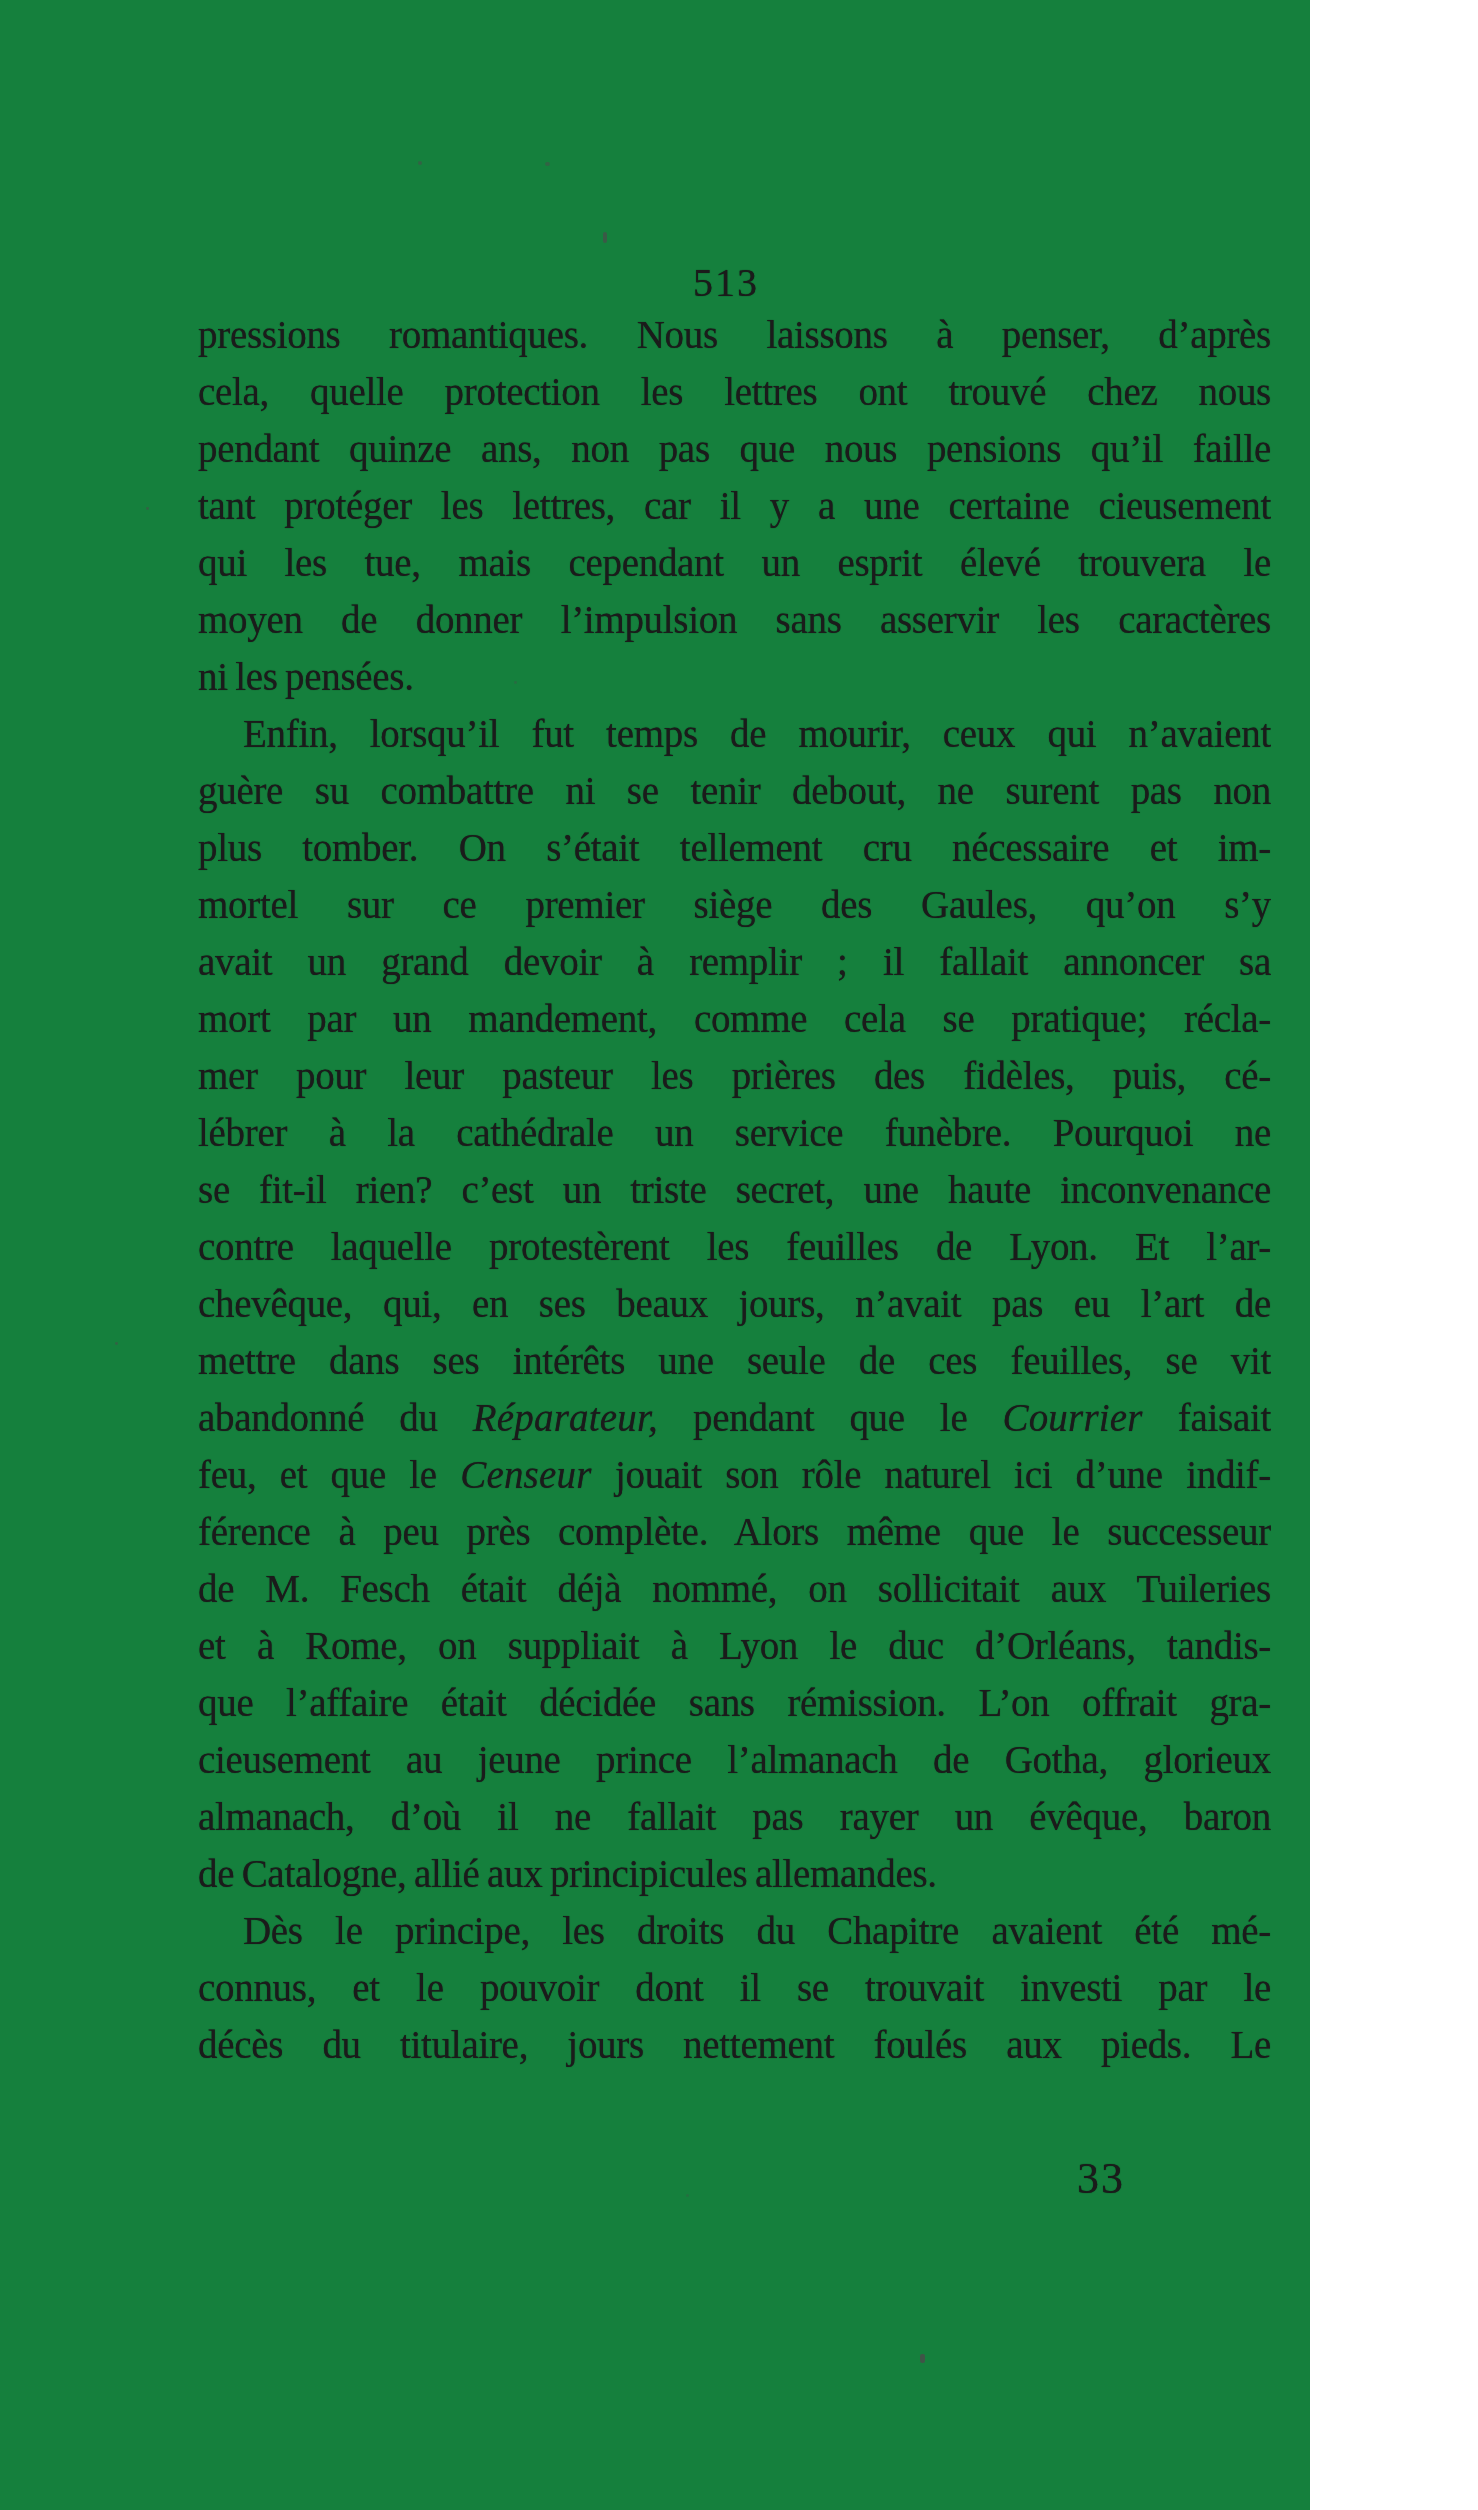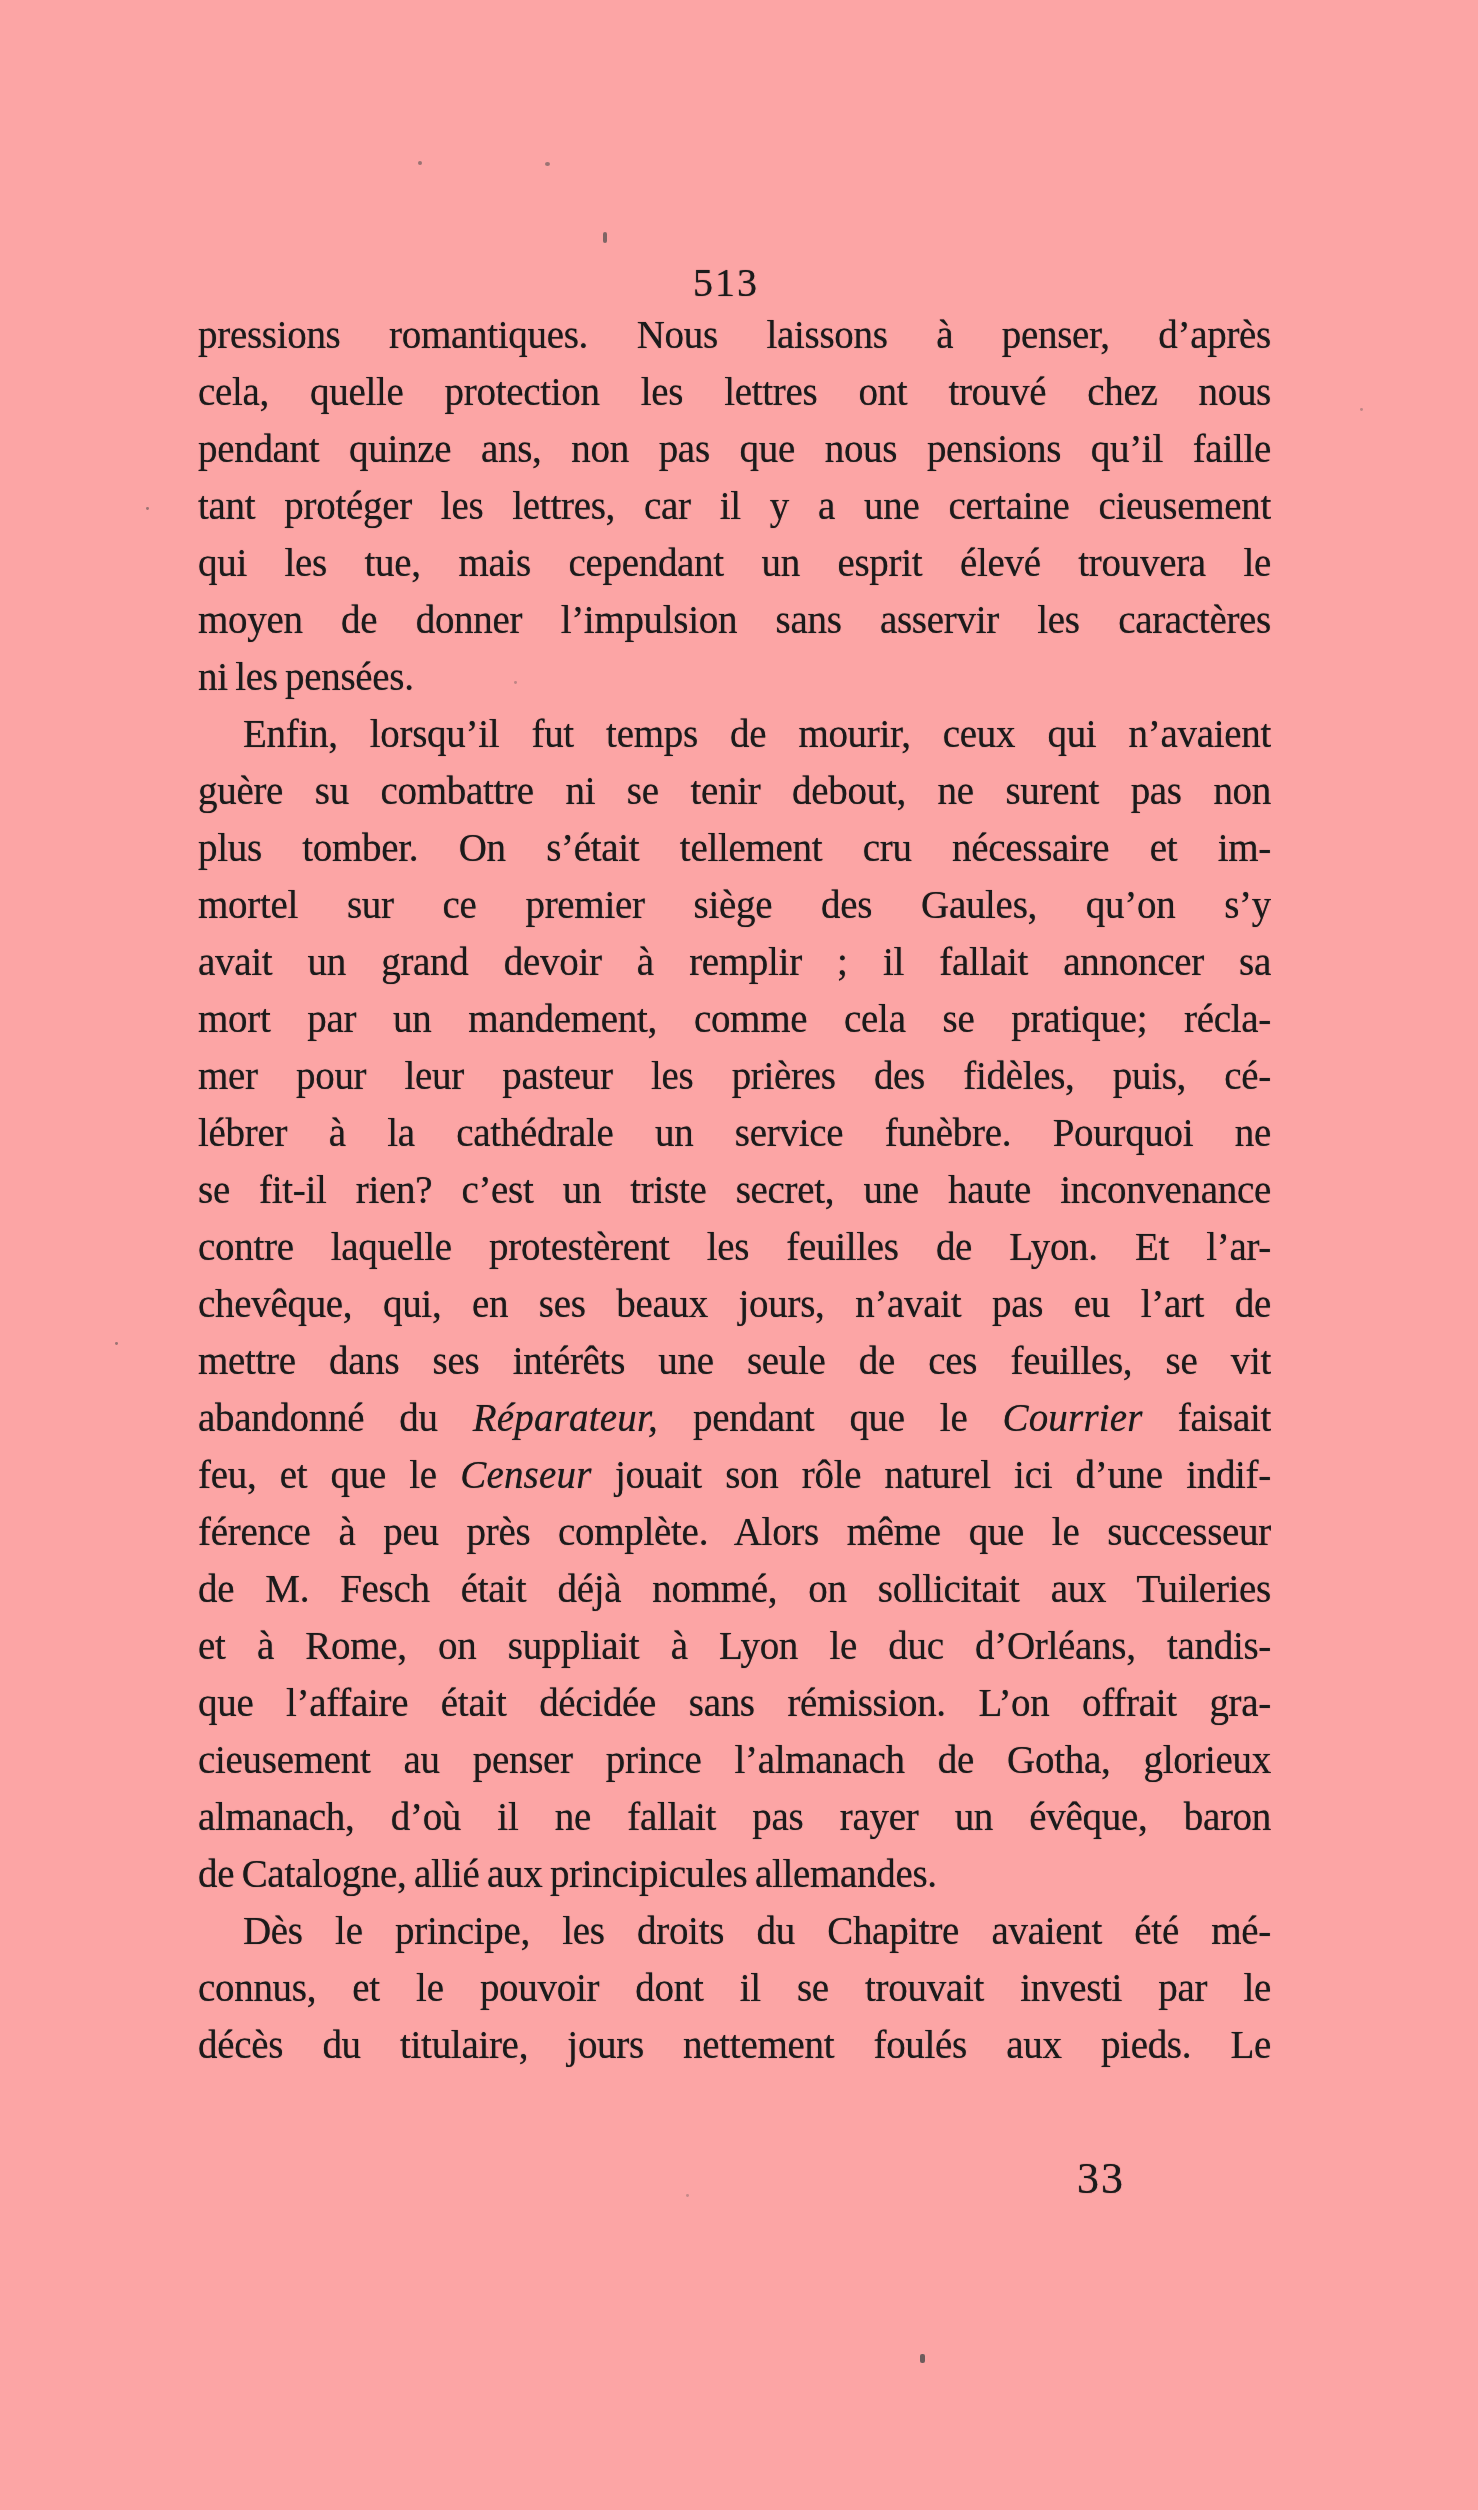--- a/index.html
+++ b/index.html
@@ -2,23 +2,23 @@
 <html><head>
 <meta charset="utf-8">
 <style>
   html, body {
     margin: 0;
     padding: 0;
     background: #ffffff;
   }
   .scan-page {
     position: relative;
-    width: 1478px;
+    width: 1310px;
     height: 2510px;
-    background: #fca5a5;
+    background: #15803d;
     overflow: hidden;
     font-family: "Liberation Serif", "DejaVu Serif", serif;
     color: #1b1b1b;
   }
   .page-number {
     position: absolute;
     top: 259px;
     left: 677px;
     width: 98px;
     text-align: center;
@@ -95,21 +95,21 @@
       <div class="pline"><span>se fit-il rien? c’est un triste secret, une haute inconvenance</span></div>
       <div class="pline"><span>contre laquelle protestèrent les feuilles de Lyon. Et l’ar-</span></div>
       <div class="pline"><span>chevêque, qui, en ses beaux jours, n’avait pas eu l’art de</span></div>
       <div class="pline"><span>mettre dans ses intérêts une seule de ces feuilles, se vit</span></div>
       <div class="pline"><span>abandonné du </span><span class="ital">Réparateur,</span><span> pendant que le </span><span class="ital">Courrier</span><span> faisait</span></div>
       <div class="pline"><span>feu, et que le </span><span class="ital">Censeur</span><span> jouait son rôle naturel ici d’une indif-</span></div>
       <div class="pline"><span>férence à peu près complète. Alors même que le successeur</span></div>
       <div class="pline"><span>de M. Fesch était déjà nommé, on sollicitait aux Tuileries</span></div>
       <div class="pline"><span>et à Rome, on suppliait à Lyon le duc d’Orléans, tandis-</span></div>
       <div class="pline"><span>que l’affaire était décidée sans rémission. L’on offrait gra-</span></div>
-      <div class="pline"><span>cieusement au penser prince l’almanach de Gotha, glorieux</span></div>
+      <div class="pline"><span>cieusement au jeune prince l’almanach de Gotha, glorieux</span></div>
       <div class="pline"><span>almanach, d’où il ne fallait pas rayer un évêque, baron</span></div>
       <div class="pline endpar"><span>de Catalogne, allié aux principicules allemandes.</span></div>
       <div class="pline indent"><span>Dès le principe, les droits du Chapitre avaient été mé-</span></div>
       <div class="pline"><span>connus, et le pouvoir dont il se trouvait investi par le</span></div>
       <div class="pline"><span>décès du titulaire, jours nettement foulés aux pieds. Le</span></div>
     </div>
 
   <div class="signature">33</div>
 
   <div class="speck" style="left:418px; top:161px; width:3.9px; height:3.9px;"></div>

